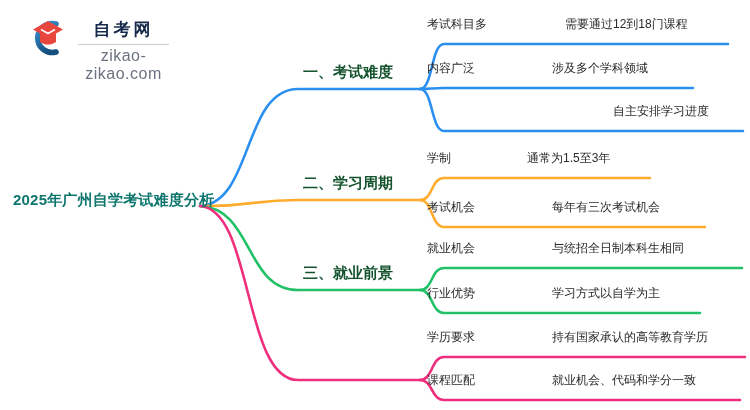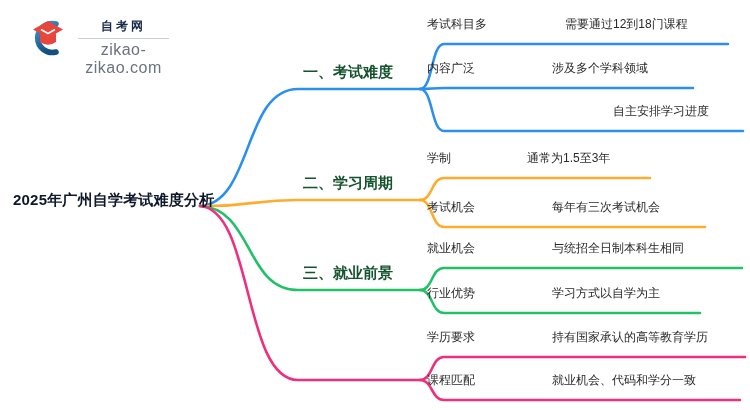--- a/index.html
+++ b/index.html
@@ -8,29 +8,29 @@
     position:relative; width:750px; height:410px; background:#ffffff;
     font-family:"Liberation Sans","DejaVu Sans",sans-serif; overflow:hidden;
   }
   svg.lines { position:absolute; left:0; top:0; width:750px; height:410px; }
   .logo { position:absolute; left:26px; top:14px; width:150px; height:48px; }
   .logo-icon { position:absolute; left:0; top:0; }
   .logo-text {
     position:absolute; left:50px; top:4px; width:95px; text-align:center;
   }
   .site-name {
-    font-size:12px; font-weight:bold; color:#16294a; letter-spacing:3px;
+    font-size:17px; font-weight:bold; color:#16294a; letter-spacing:3px;
     display:block;
   }
   .logo-divider { height:1px; background:#c9ced6; margin:3px 2px 2px 2px; }
   .site-url { font-size:16px; color:#6b7280; letter-spacing:0.5px; display:block; }
 
   .main-title {
     position:absolute; left:13px; top:191px; width:190px;
-    font-size:15px; font-weight:bold; color:#0f172a; letter-spacing:0.2px;
+    font-size:15px; font-weight:bold; color:#0f766e; letter-spacing:0.2px;
     white-space:nowrap;
   }
   .branch-label {
     position:absolute; left:303px; height:20px; line-height:20px;
     font-size:15px; color:#14532d; white-space:nowrap;font-weight:bold;
   }
   .crow {
     position:absolute; left:427px; height:20px; line-height:20px;
     font-size:12px; color:#2a2a2a; white-space:nowrap;
   }

